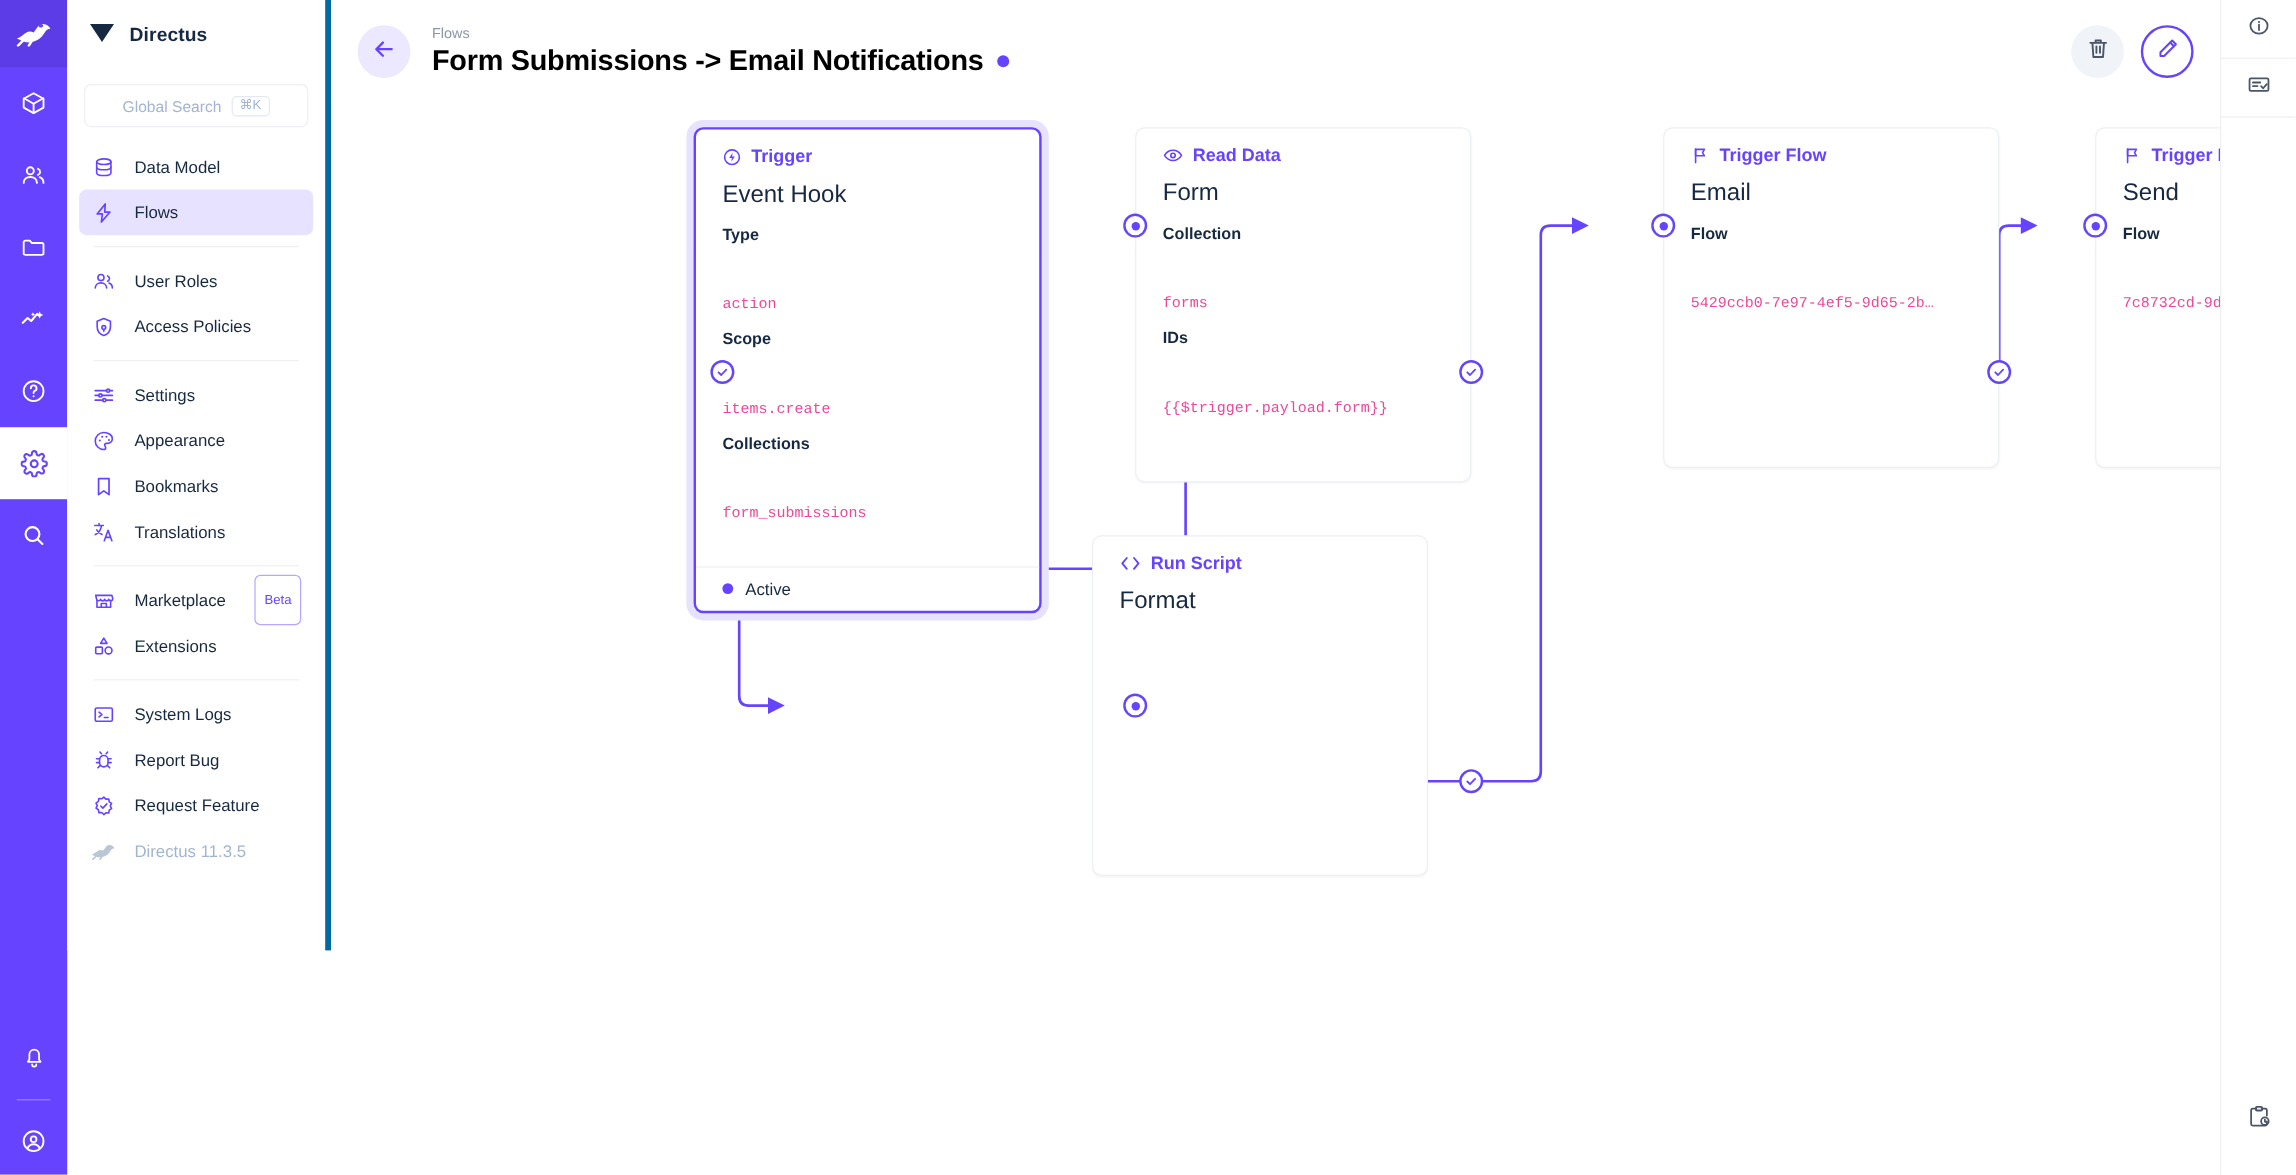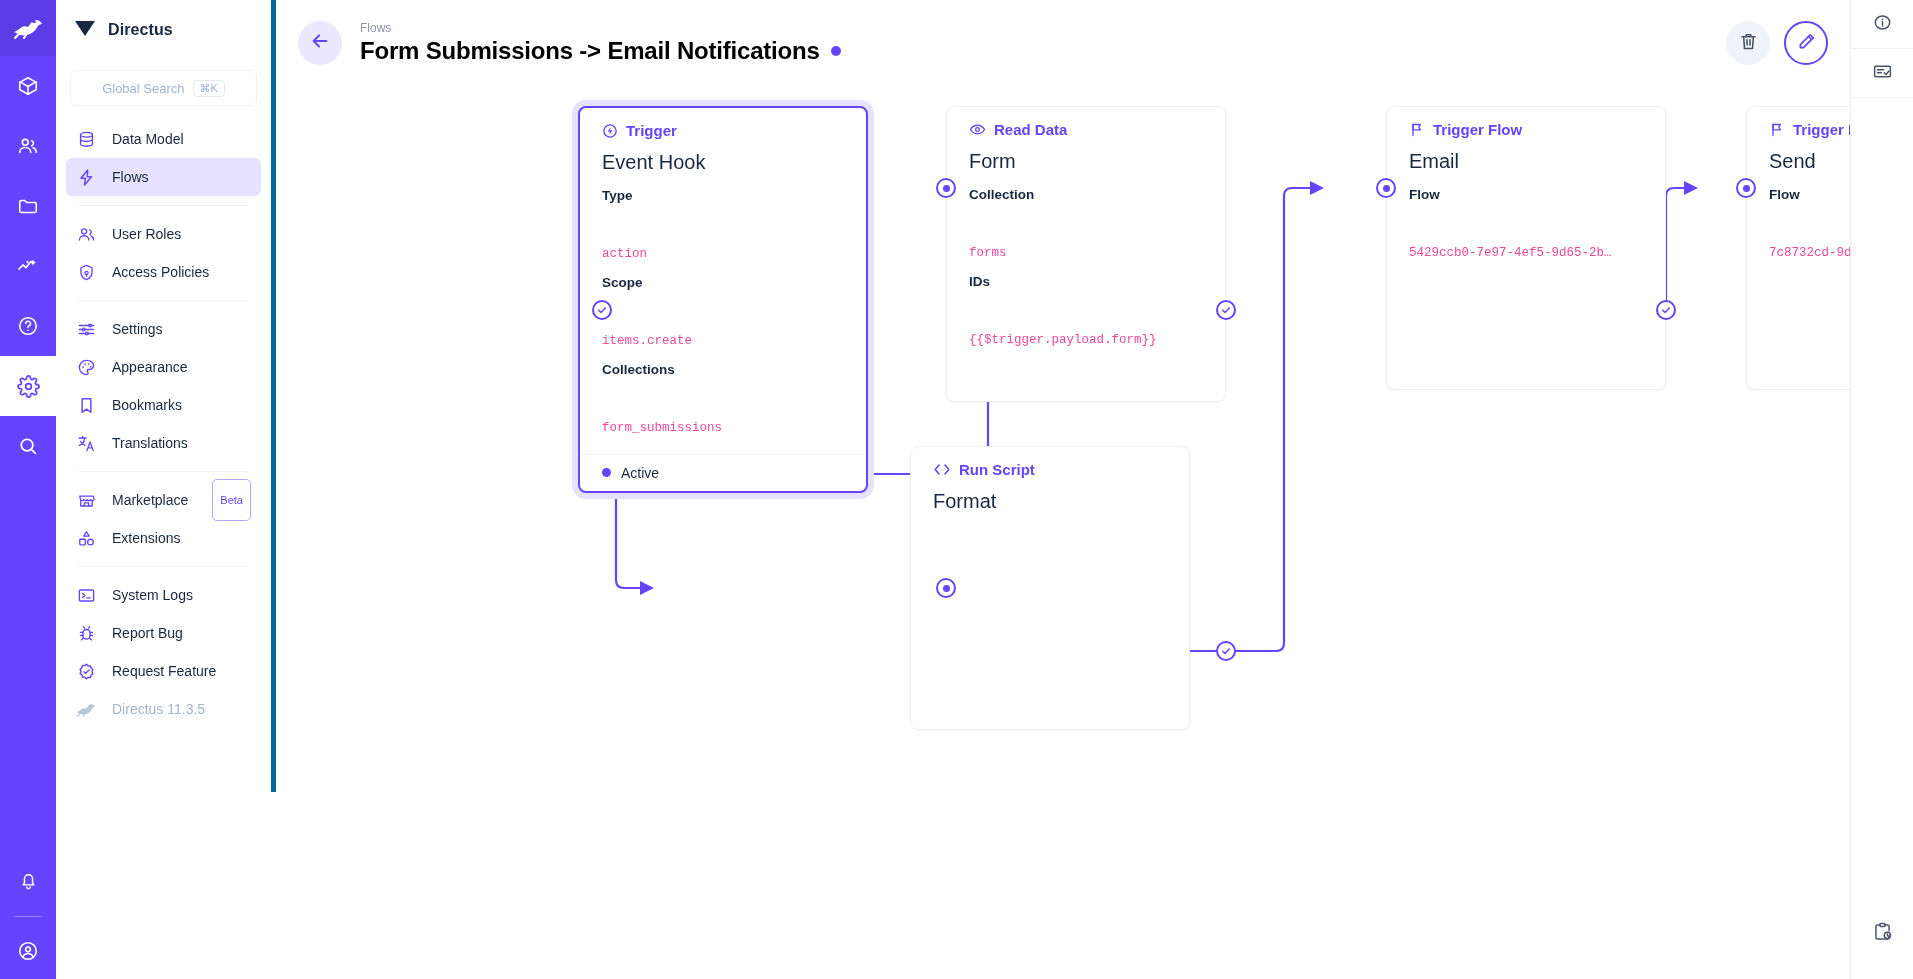--- a/index.html
+++ b/index.html
@@ -121,21 +121,21 @@
   .node-hd .hico { display:flex; align-items:center; color:#6644ff; }
   .node-body { padding: 7px 18px 14px 22px; }
   .n-name { font-size: 20px; color: #172940; line-height: 1.45; }
   .n-key { font-size: 13.5px; font-weight: 700; color: #172940; margin-top: 10px; line-height: 1.35; }
   .n-val {
     font-family: Liberation Mono, monospace;
     font-size: 12.5px; color: #ec4899; line-height: 1.5;
     white-space: nowrap; overflow: hidden; text-overflow: ellipsis; margin-top: 40px;
   }
   .node-foot {
-    border-top: 1px solid #eceff3; margin-top: 2px;
+    border-top: 1px solid #eceff3; margin-top: 20px;
     padding: 10px 18px 10px 22px; display: flex; align-items: center; gap: 10px;
   }
   .node-foot .dot { width: 9px; height: 9px; border-radius: 50%; background: #6644ff; }
   .node-foot .txt { font-size: 14px; color: #172940; }
 
   
   .node.selected {
     border: 2px solid #6644ff;
     box-shadow: 0 0 0 6px #e6e2ff;
   }

